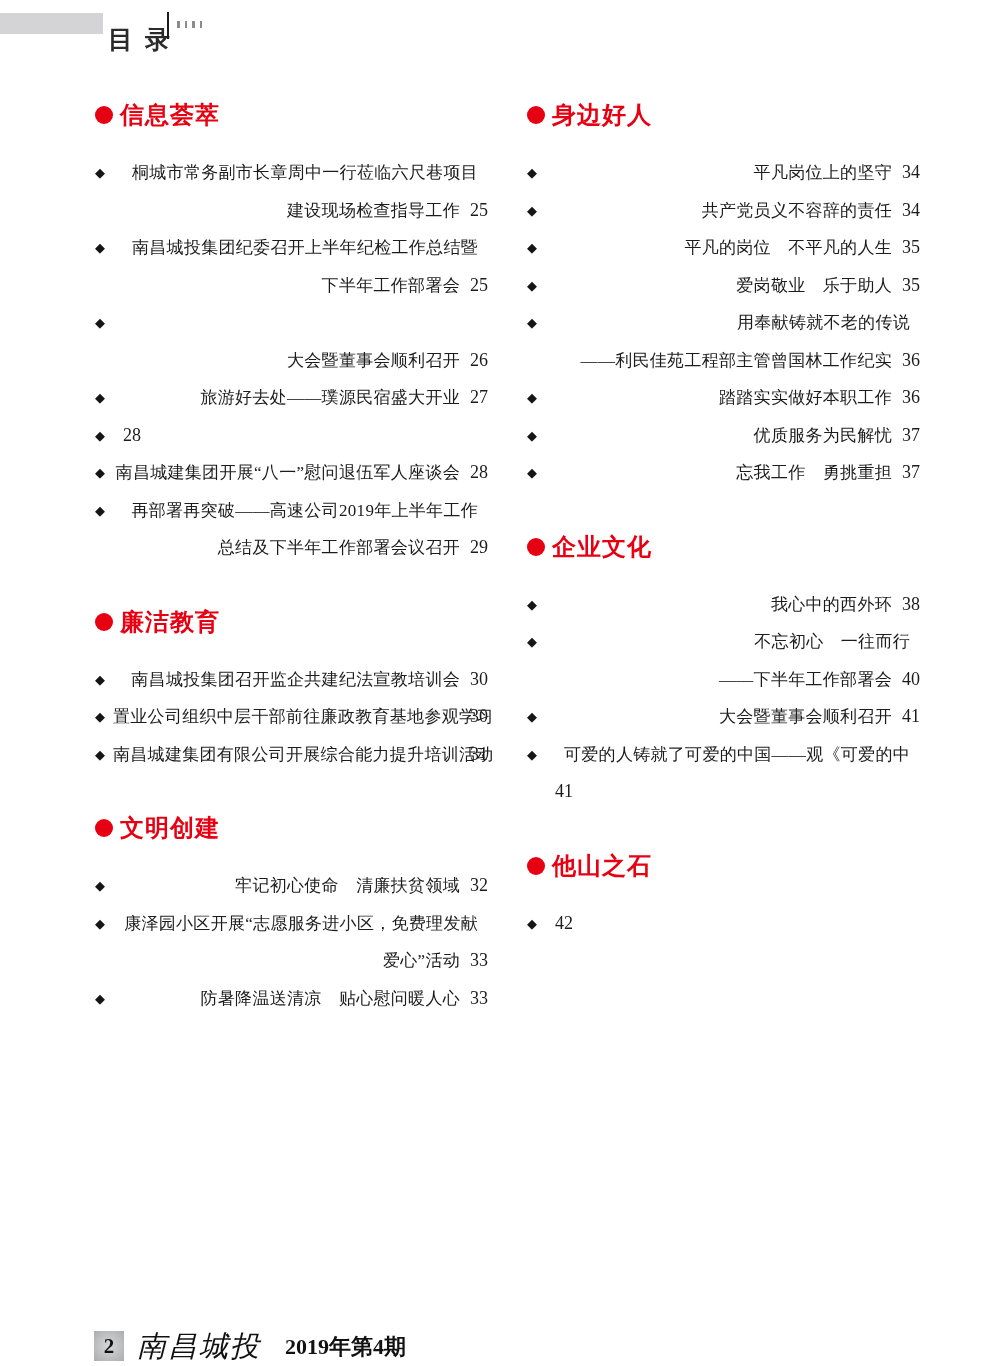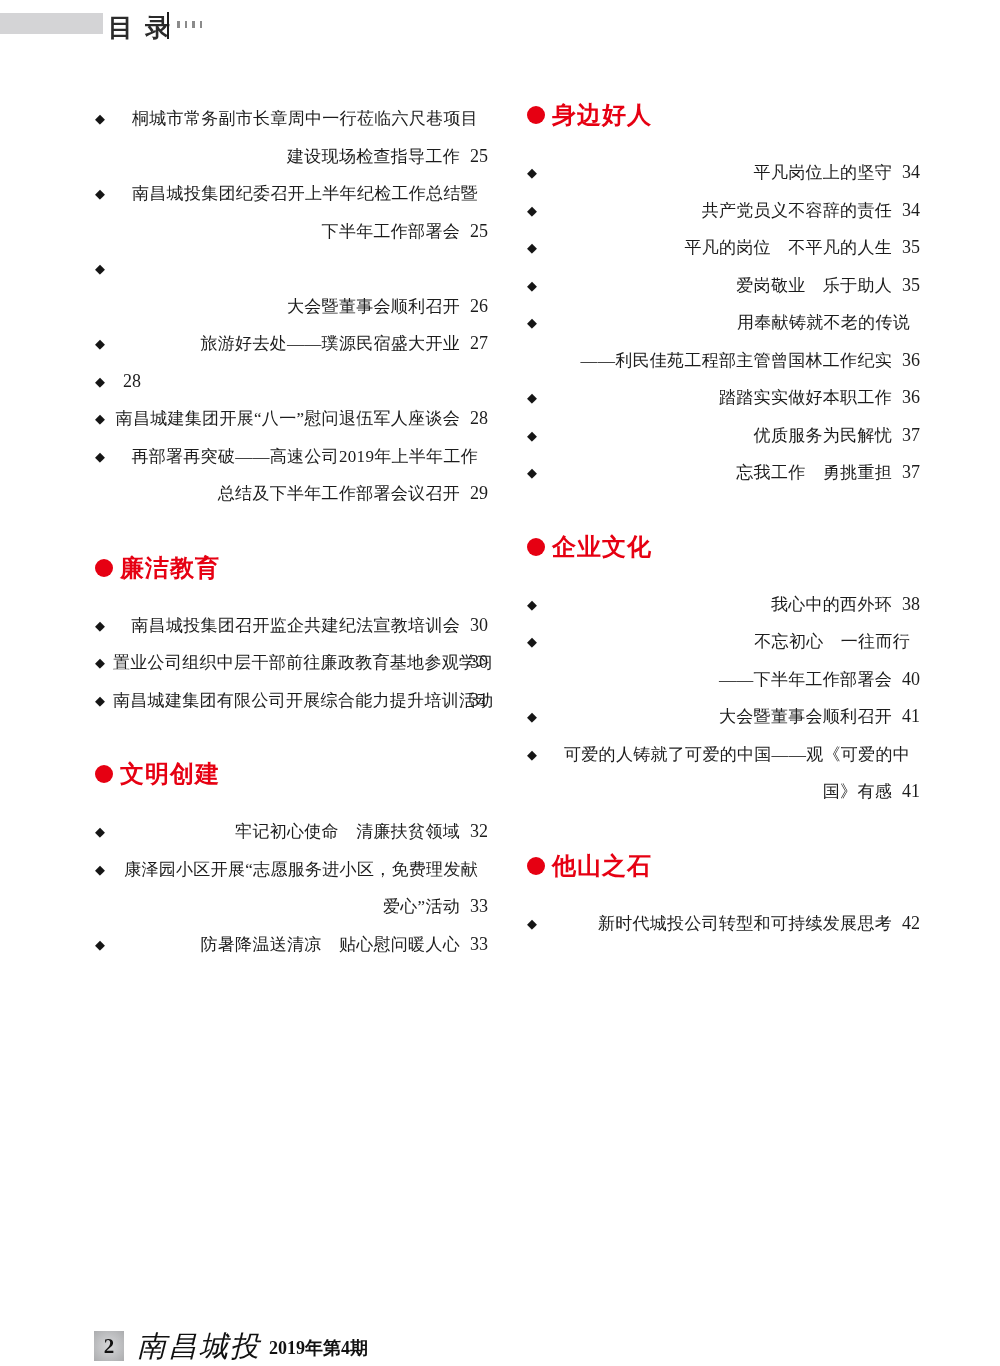--- a/index.html
+++ b/index.html
@@ -3,21 +3,21 @@
 <meta charset="utf-8">
 <style>
   * { margin:0; padding:0; box-sizing:border-box; }
   html, body { width:1000px; height:1366px; background:#ffffff; }
   body { font-family:"Liberation Serif", serif; color:#1c1c1c; }
 
   .page { position:relative; width:1000px; height:1366px; background:#ffffff; overflow:hidden; }
 
   
   .gray-bar { position:absolute; left:0; top:13px; width:103px; height:21px; background:var(--graybar,#d4d4d6); }
-  .header-title { position:absolute; left:108px; top:11px; font-family:"Liberation Sans",sans-serif;
+  .header-title { position:absolute; left:108px; top:23px; font-family:"Liberation Sans",sans-serif;
                   font-weight:700; font-size:25px; color:#2b2b2b; word-spacing:5px; white-space:nowrap; }
   .header-divider { position:absolute; left:167px; top:12px; width:2px; height:27px; background:#1c1c1c; }
   .header-dots { position:absolute; left:177px; top:21px; display:flex; gap:5px; }
   .header-dots i { display:block; width:2.5px; height:7px; background:#8b8b8b; }
 
   
   .toc-column { position:absolute; top:100px; width:393px; }
   .toc-column.left  { left:95px; }
   .toc-column.right { left:527px; }
 
@@ -35,21 +35,21 @@
   .line-page { flex:none; margin-left:10px; font-size:18px; color:#1c1c1c; }
 
   
   .page-footer { position:absolute; left:94px; top:1329px; height:32px; display:flex; align-items:flex-end; }
   .page-num-box { width:30px; height:30px; flex:none;
                   background: radial-gradient(circle at 50% 50%, #d6d7d9 0%, #c3c4c6 45%, #abacae 100%);
                   display:flex; align-items:center; justify-content:center;
                   font-family:"Liberation Serif",serif; font-weight:700; font-size:21px; color:#111; }
   .mag-title { margin-left:13px; font-size:29px; font-weight:400; font-style:italic;
                letter-spacing:2px; line-height:1.05; white-space:nowrap; color:#111; }
-  .issue { margin-left:8px; font-size:18px; font-weight:700; line-height:1.1; padding-bottom:2px;
+  .issue { margin-left:24px; font-size:22px; font-weight:700; line-height:1.1; padding-bottom:2px;
            white-space:nowrap; color:#111; }
 </style>
 </head>
 <body>
 
 <div class="page">
 
   <header>
     <div class="gray-bar"></div>
     <h1 class="header-title">目 录</h1>
@@ -58,20 +58,24 @@
       <i></i>
         <i></i>
         <i></i>
         <i></i>
     </span>
   </header>
 
   <main>
     <div class="toc-column left">
         <section class="toc-section">
+          <div class="sec-title">
+            <span class="sec-dot"></span>
+            <span class="sec-title-text">信息荟萃</span>
+          </div>
           <div class="toc-item">
             <div class="toc-line">
               <span class="bullet">◆</span>
               <span class="line-text">桐城市常务副市长章周中一行莅临六尺巷项目</span>
               <span class="line-page"></span>
             </div>
             <div class="toc-line">
               <span class="bullet spacer"></span>
               <span class="line-text">建设现场检查指导工作</span>
               <span class="line-page">25</span>
@@ -293,34 +297,32 @@
             </div>
           </div>
           <div class="toc-item">
             <div class="toc-line">
               <span class="bullet">◆</span>
               <span class="line-text">可爱的人铸就了可爱的中国——观《可爱的中</span>
               <span class="line-page"></span>
             </div>
             <div class="toc-line">
               <span class="bullet spacer"></span>
-              <span class="line-text">国》有感</span>
               <span class="line-page">41</span>
             </div>
           </div>
         </section>
         <section class="toc-section">
           <div class="sec-title">
             <span class="sec-dot"></span>
             <span class="sec-title-text">他山之石</span>
           </div>
           <div class="toc-item">
             <div class="toc-line">
               <span class="bullet">◆</span>
-              <span class="line-text">新时代城投公司转型和可持续发展思考</span>
               <span class="line-page">42</span>
             </div>
           </div>
         </section>
       </div>
   </main>
 
   <footer class="page-footer">
     <span class="page-num-box">2</span>
     <span class="mag-title">南昌城投</span>

